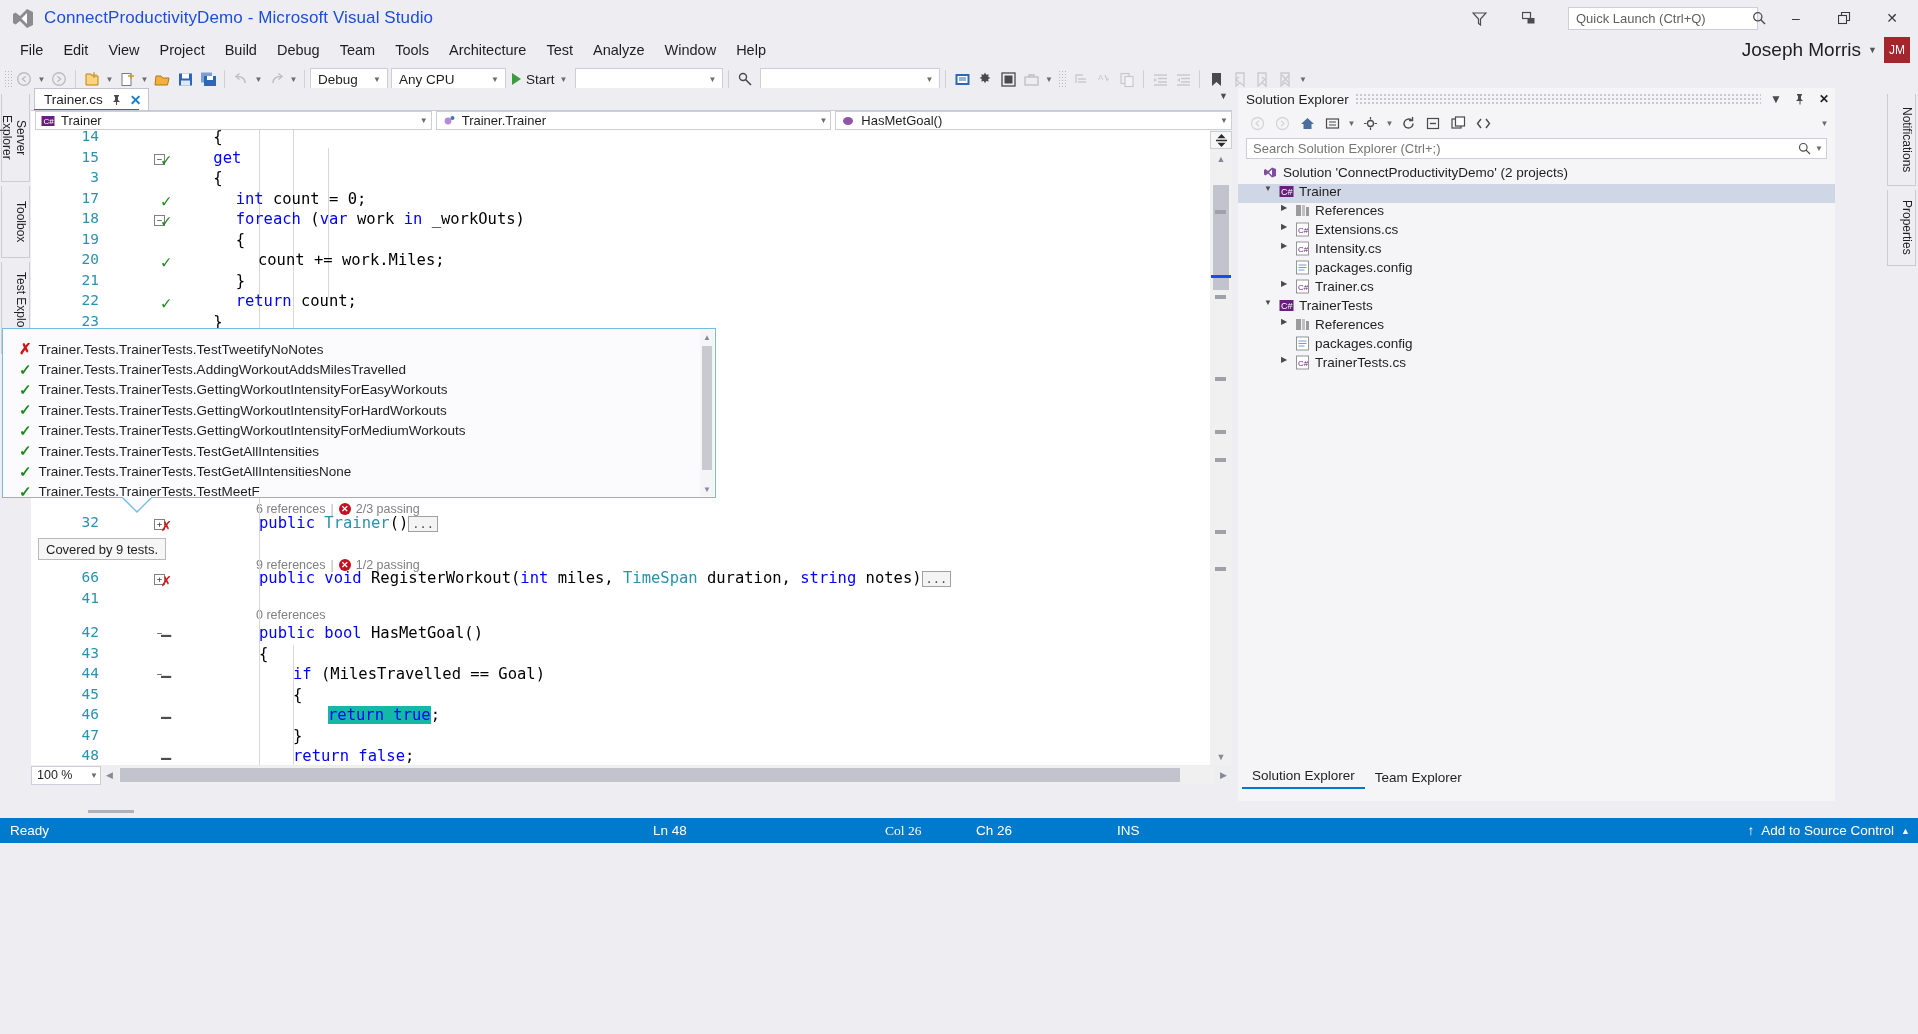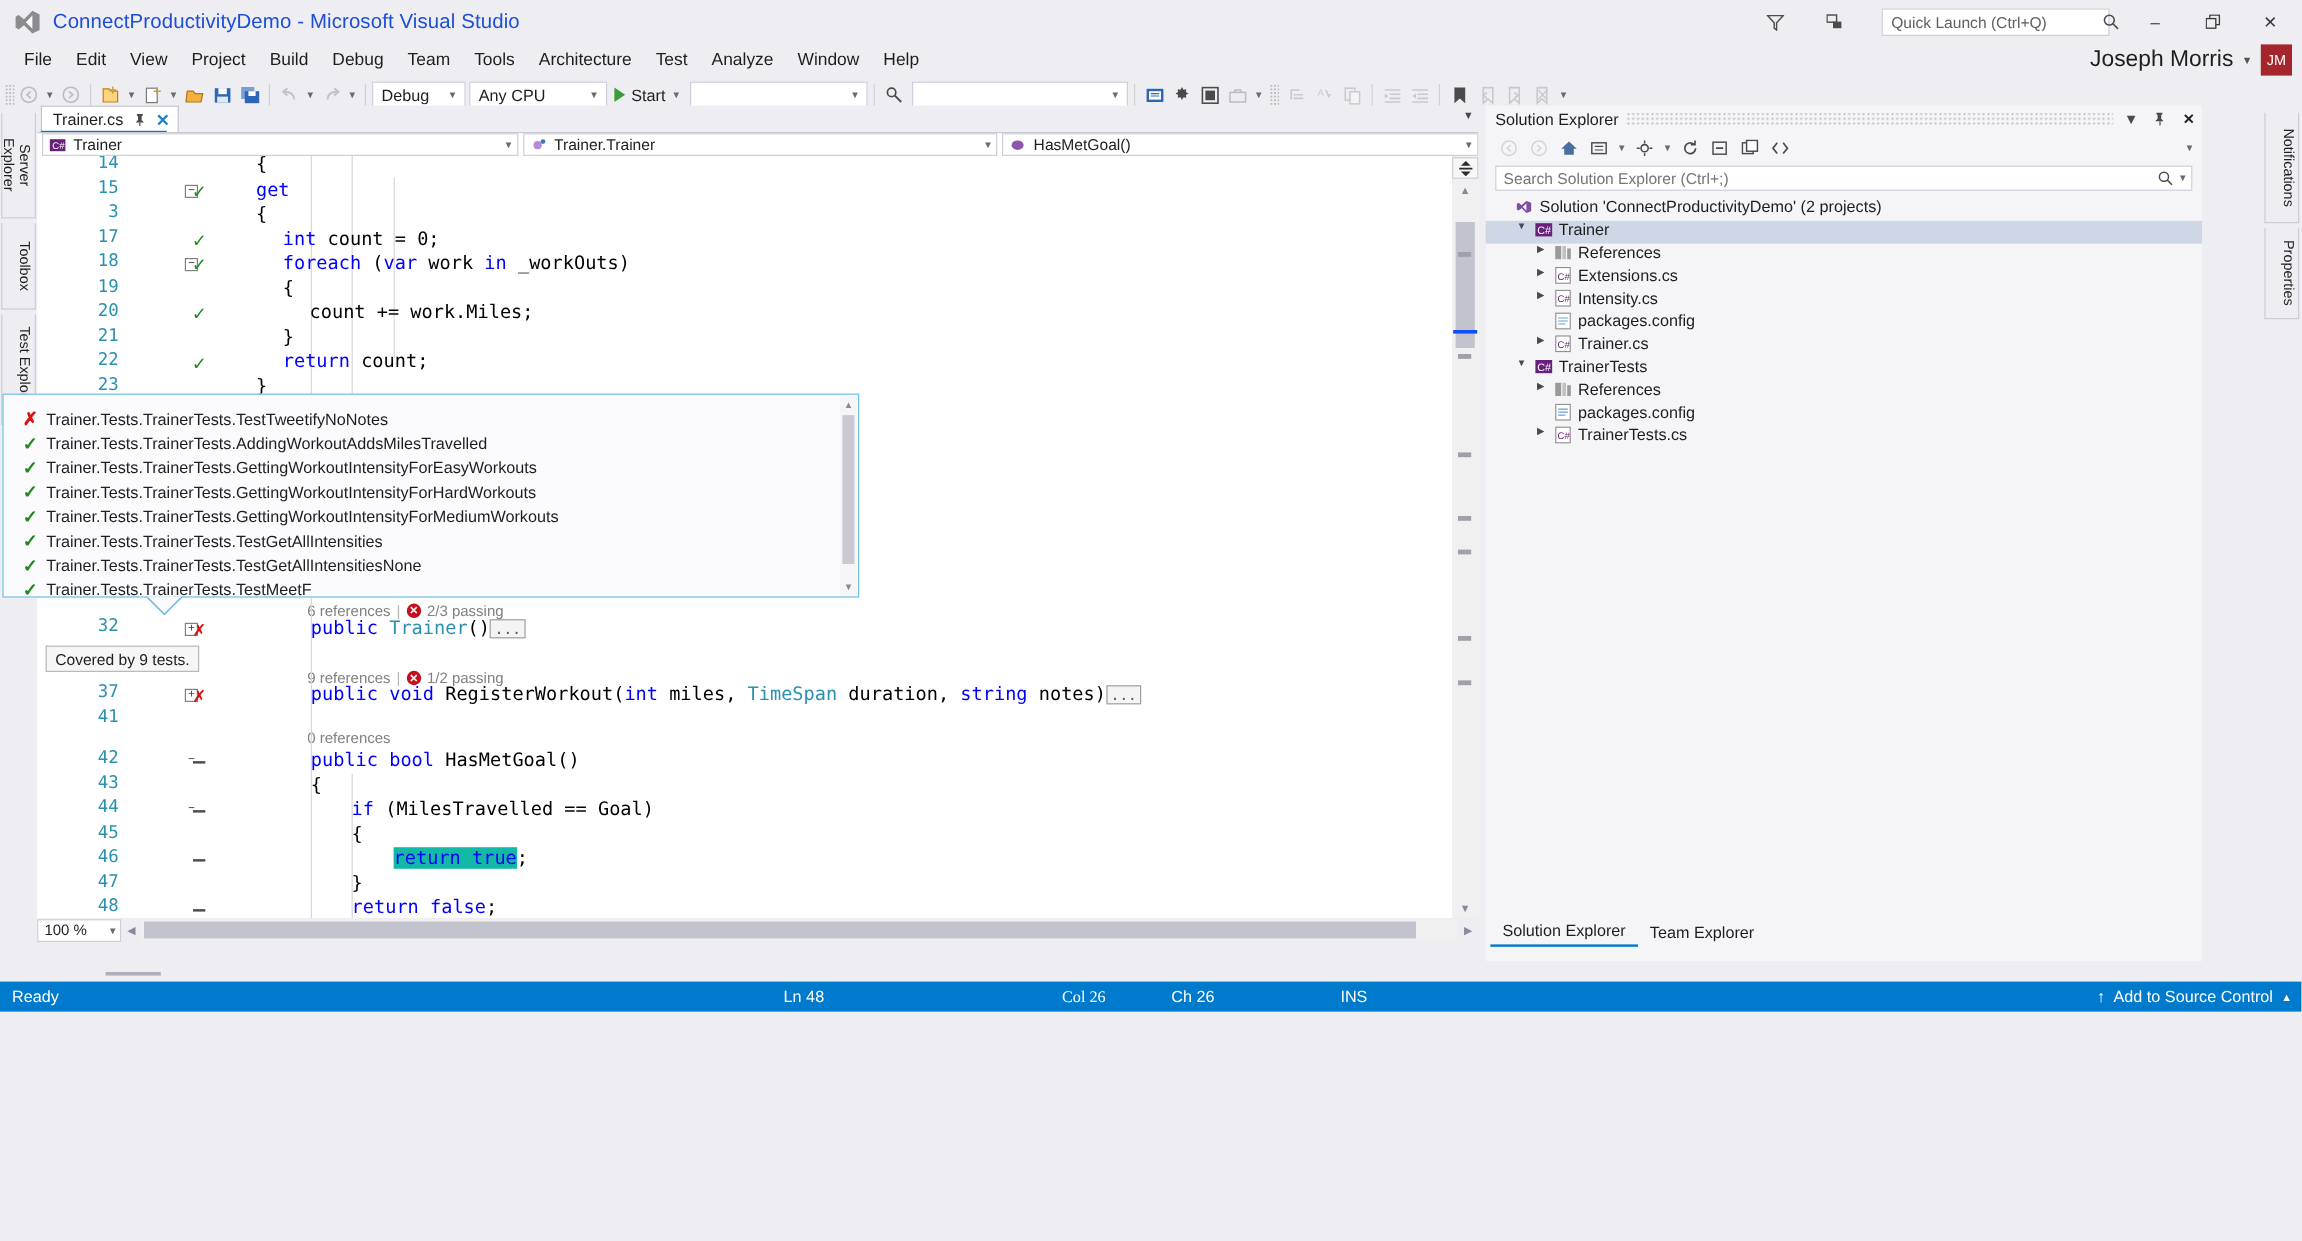--- a/index.html
+++ b/index.html
@@ -722,21 +722,21 @@
           <span class="cl-fail-dot">✕</span>
           <span>1/2 passing</span>
         </div>
         <div class="codelens" style="top:478px">
           <span>0 references</span>
         </div>
         <div class="lnum" style="top:384px">32</div>
         <div class="outline" style="top:389px">+</div>
         <div class="glyph" style="top:385px"><span class="mark-fail">✗</span></div>
         <div class="codetext" style="top:384px; left:228px"><span class="kw">public</span> <span class="ty">Trainer</span>()<span class="collapsed">...</span></div>
-        <div class="lnum" style="top:439px">37</div>
+        <div class="lnum" style="top:439px">66</div>
         <div class="outline" style="top:444px">+</div>
         <div class="glyph" style="top:440px"><span class="mark-fail">✗</span></div>
         <div class="codetext" style="top:439px; left:228px"><span class="kw">public</span> <span class="kw">void</span> RegisterWorkout(<span class="kw">int</span> miles, <span class="ty">TimeSpan</span> duration, <span class="kw">string</span> notes)<span class="collapsed">...</span></div>
         <div class="lnum" style="top:460px">41</div>
         <div class="glyph" style="top:461px"></div>
         <div class="lnum" style="top:494px">42</div>
         <div class="outline dash" style="top:499px">−</div>
         <div class="glyph" style="top:495px"><span class="mark-none">–</span></div>
         <div class="codetext" style="top:494px; left:228px"><span class="kw">public</span> <span class="kw">bool</span> HasMetGoal()</div>
         <div class="lnum" style="top:515px">43</div>

